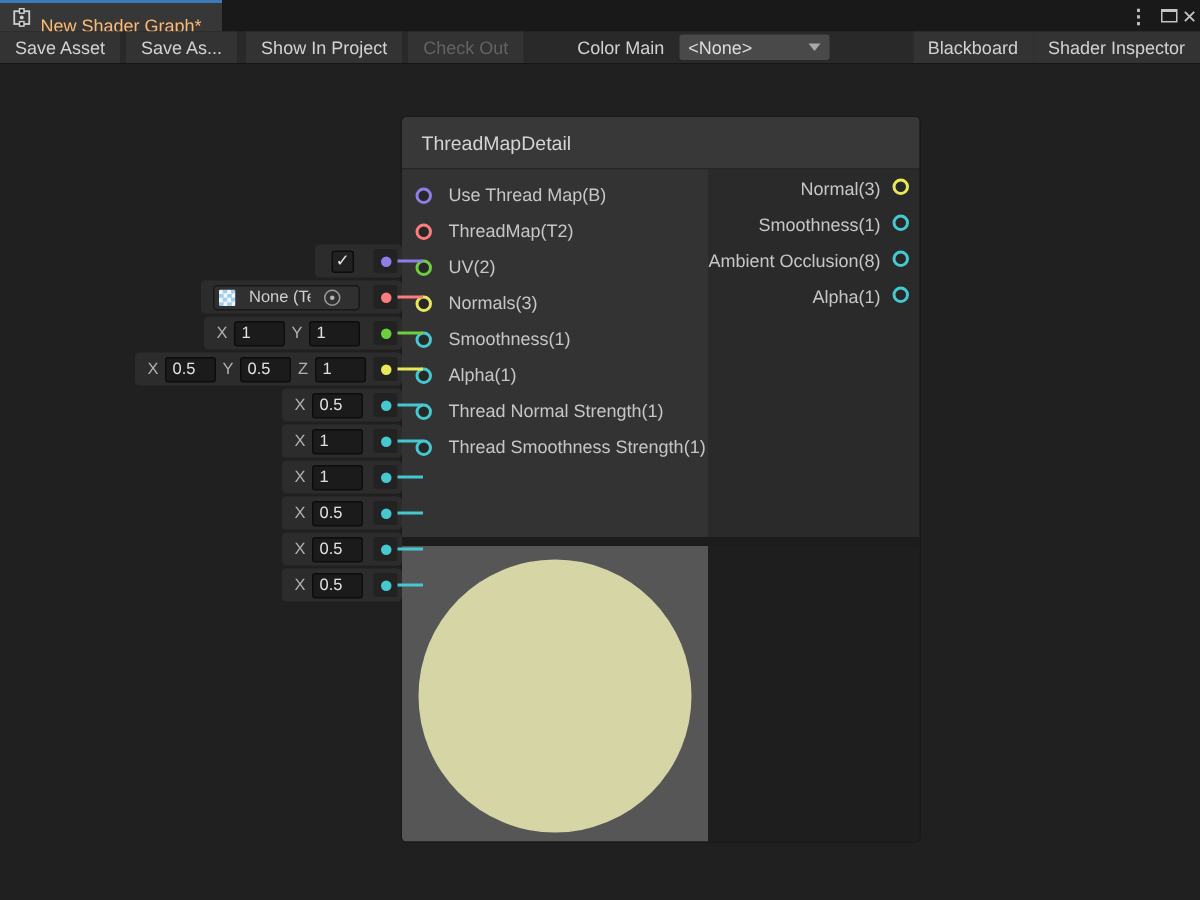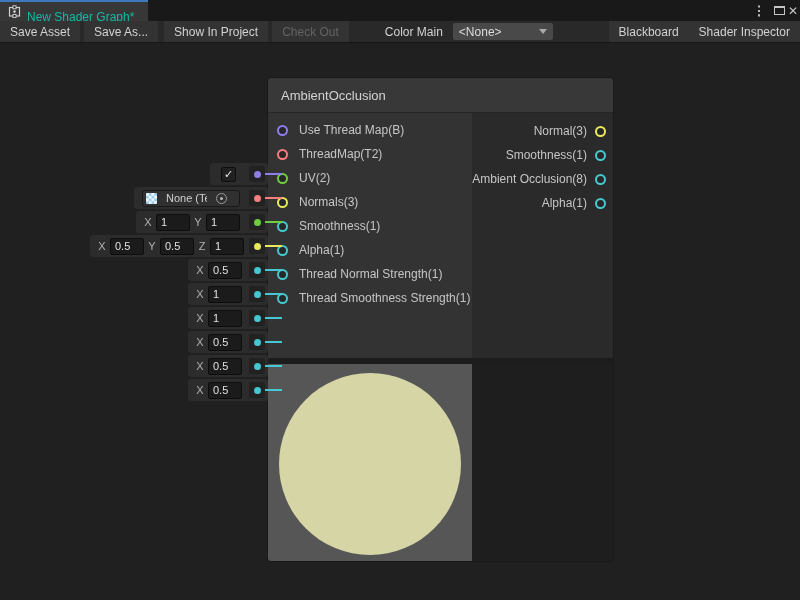--- a/index.html
+++ b/index.html
@@ -3,21 +3,21 @@
 <meta charset="utf-8">
 <style>
   html,body{margin:0;padding:0;background:#111;}
   *{box-sizing:border-box;font-family:"Liberation Sans",sans-serif;}
   #screen{position:relative;width:800px;height:600px;background:#202020;overflow:hidden;}
 
   
   .titlebar{position:absolute;left:0;top:0;width:800px;height:21px;background:#191919;}
   .tab{position:absolute;left:0;top:0;width:148px;height:21px;background:#373737;
        border-top:2px solid #3e79bb;display:flex;align-items:center;padding:0 8px;gap:6px;}
-  .tab-label{font-size:12px;color:#14b8a6;white-space:nowrap;margin-top:10px;}
+  .tab-label{font-size:12px;color:#fdba74;white-space:nowrap;margin-top:10px;}
   .winctl{position:absolute;top:0;height:21px;display:flex;align-items:center;justify-content:center;color:#c4c4c4;}
   .menu-dots{right:34px;width:14px;font-size:13px;font-weight:bold;}
   .max-box{right:14px;width:14px;}
   .max-box i{display:block;width:11px;height:9px;border:1px solid #c4c4c4;border-top:2px solid #c4c4c4;}
   .close-x{right:0;width:14px;font-size:12px;}
 
   
   .toolbar{position:absolute;left:0;top:21px;width:800px;height:22px;background:#292929;
            border-bottom:1px solid #161616;display:flex;align-items:stretch;}
   .tbtn{background:#333333;color:#d2d2d2;font-size:12px;display:flex;align-items:center;
@@ -38,21 +38,21 @@
   .node-header{height:35px;background:#383838;border-bottom:1px solid #262626;display:flex;
                align-items:center;padding-left:13px;color:#d4d4d4;font-size:13px;}
   .node-body{display:flex;height:245px;}
   .col-in{width:204px;background:#333333;padding-top:5px;}
   .col-out{flex:1;background:#2a2a2a;padding-top:6px;}
   .in-row{height:24px;display:flex;align-items:center;}
   .ring{width:11px;height:11px;border-radius:50%;border:2px solid var(--c,#46c8d0);
         background:#272727;flex:none;}
   .in-row .ring{margin-left:9px;}
   .in-label{margin-left:11px;font-size:12px;color:#c6c6c6;white-space:nowrap;}
-  .out-row{height:24px;display:flex;align-items:center;justify-content:flex-end;}
+  .out-row{height:24px;display:flex;justify-content:flex-end;}
   .out-label{font-size:12px;color:#c6c6c6;white-space:nowrap;margin-right:8px;}
   .out-row .ring{margin-right:7px;}
   .node-band{height:6px;background:#1c1c1c;}
   .node-preview{flex:1;display:flex;}
   .preview-left{width:204px;background:var(--c,#565656);position:relative;}
   .sphere{position:absolute;left:11px;top:9px;width:182px;height:182px;border-radius:50%;
           background:var(--c,#d5d5a6);}
   .preview-right{flex:1;background:#1e1e1e;}
 
   
@@ -120,21 +120,21 @@
     <div class="right-group">
       <div class="tbtn">Blackboard</div>
       <div class="tbtn">Shader Inspector</div>
     </div>
   </div>
 
   <div class="graph">
 
     <div class="node">
       <div class="node-header">
-        <span>AmbientOcclusion</span>
+        <span>ThreadMapDetail</span>
       </div>
       <div class="node-body">
         <div class="col-in">
           <div class="in-row" style="--c: #8d7ee8;">
             <span class="ring"></span>
             <span class="in-label">Use Thread Map(B)</span>
           </div>
           <div class="in-row" style="--c: #fb7d7d;">
             <span class="ring"></span>
             <span class="in-label">ThreadMap(T2)</span>

